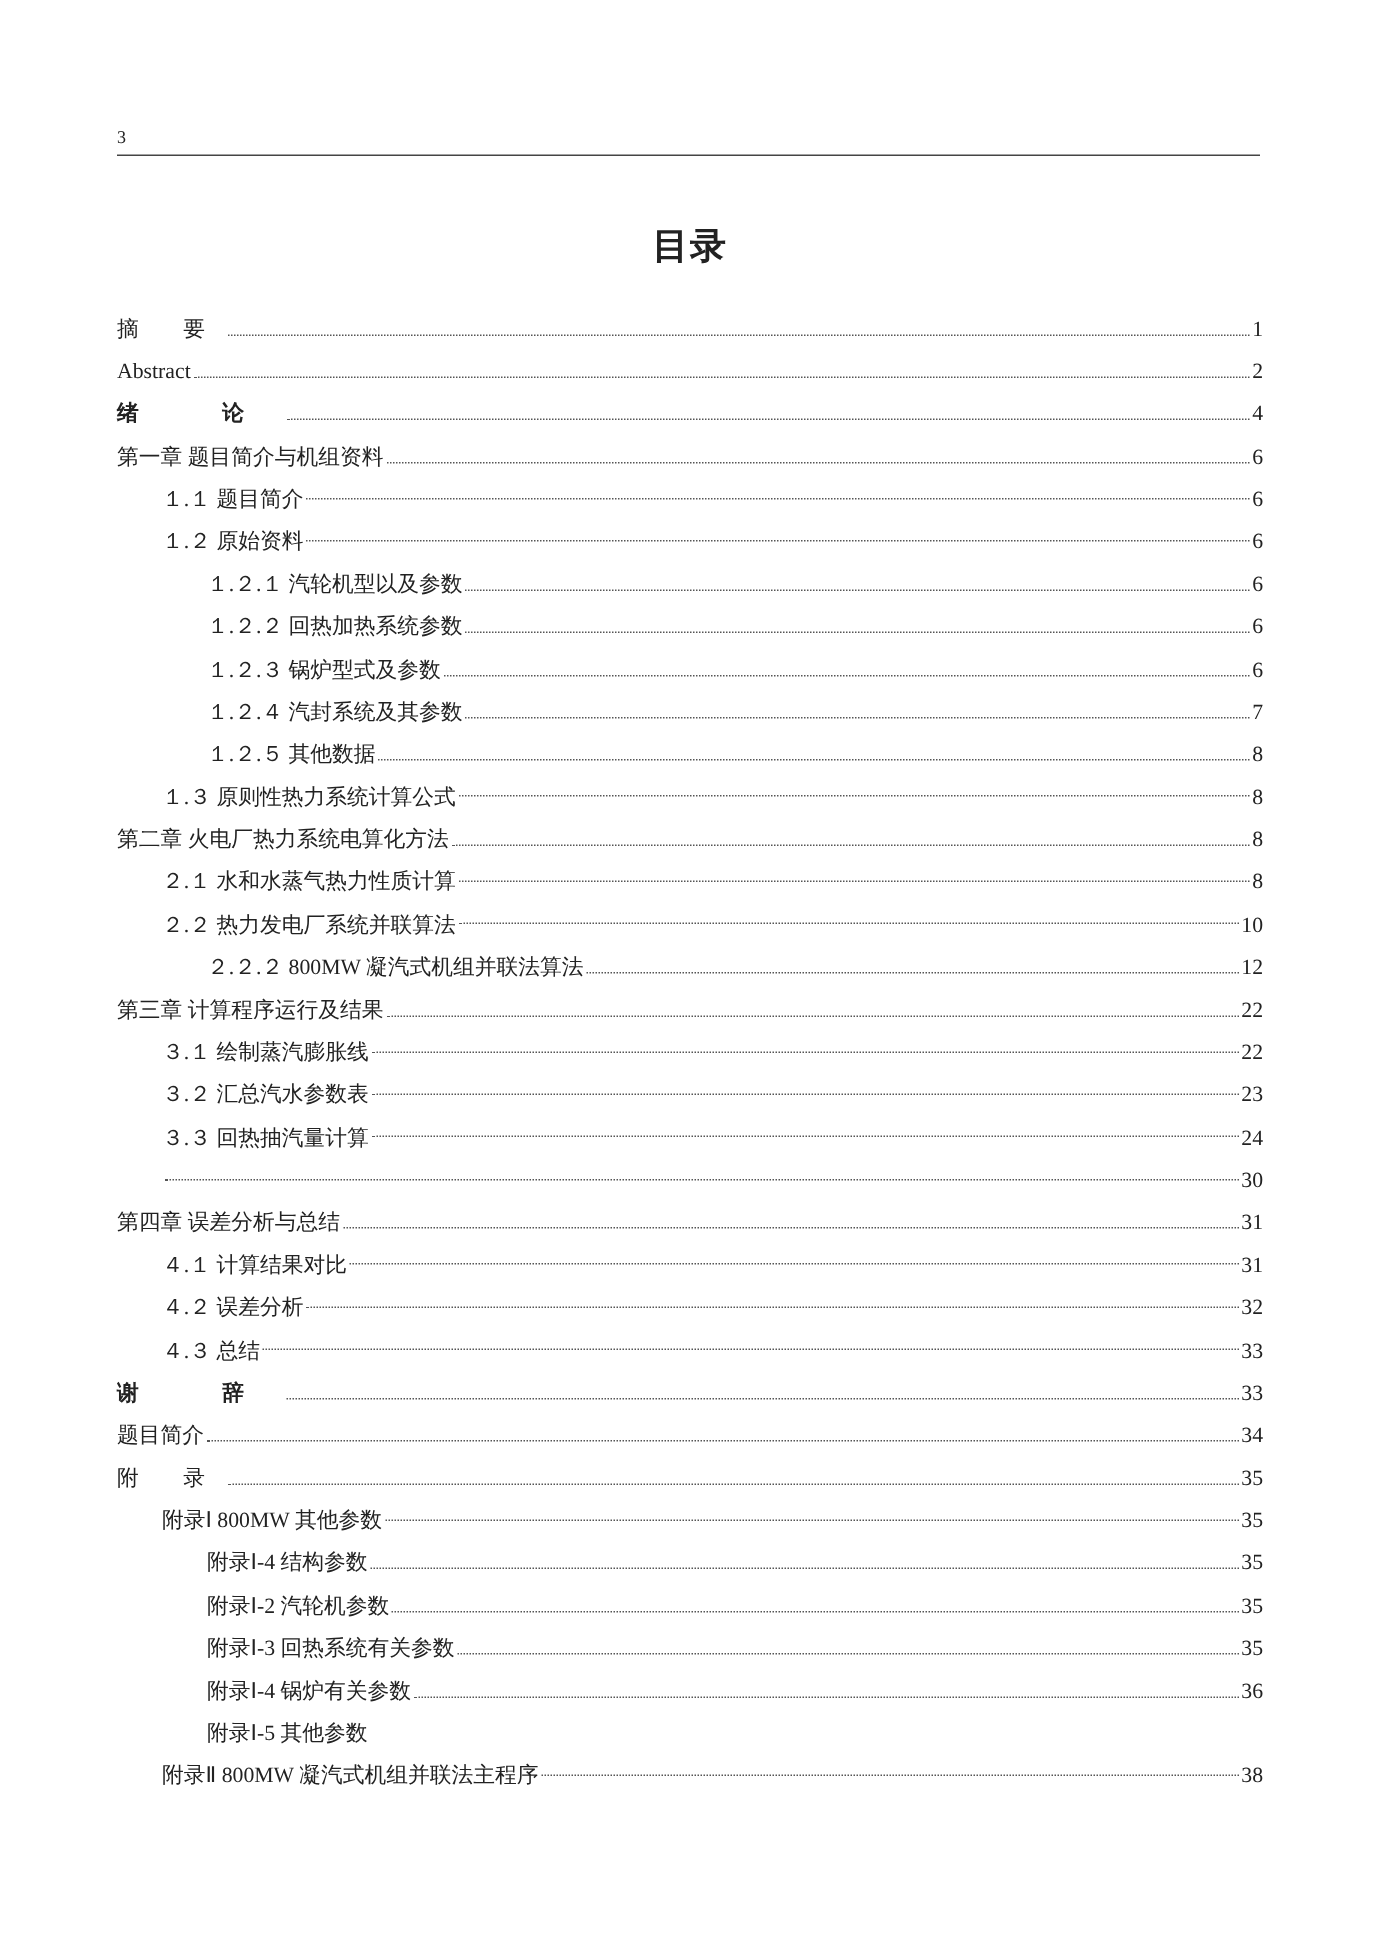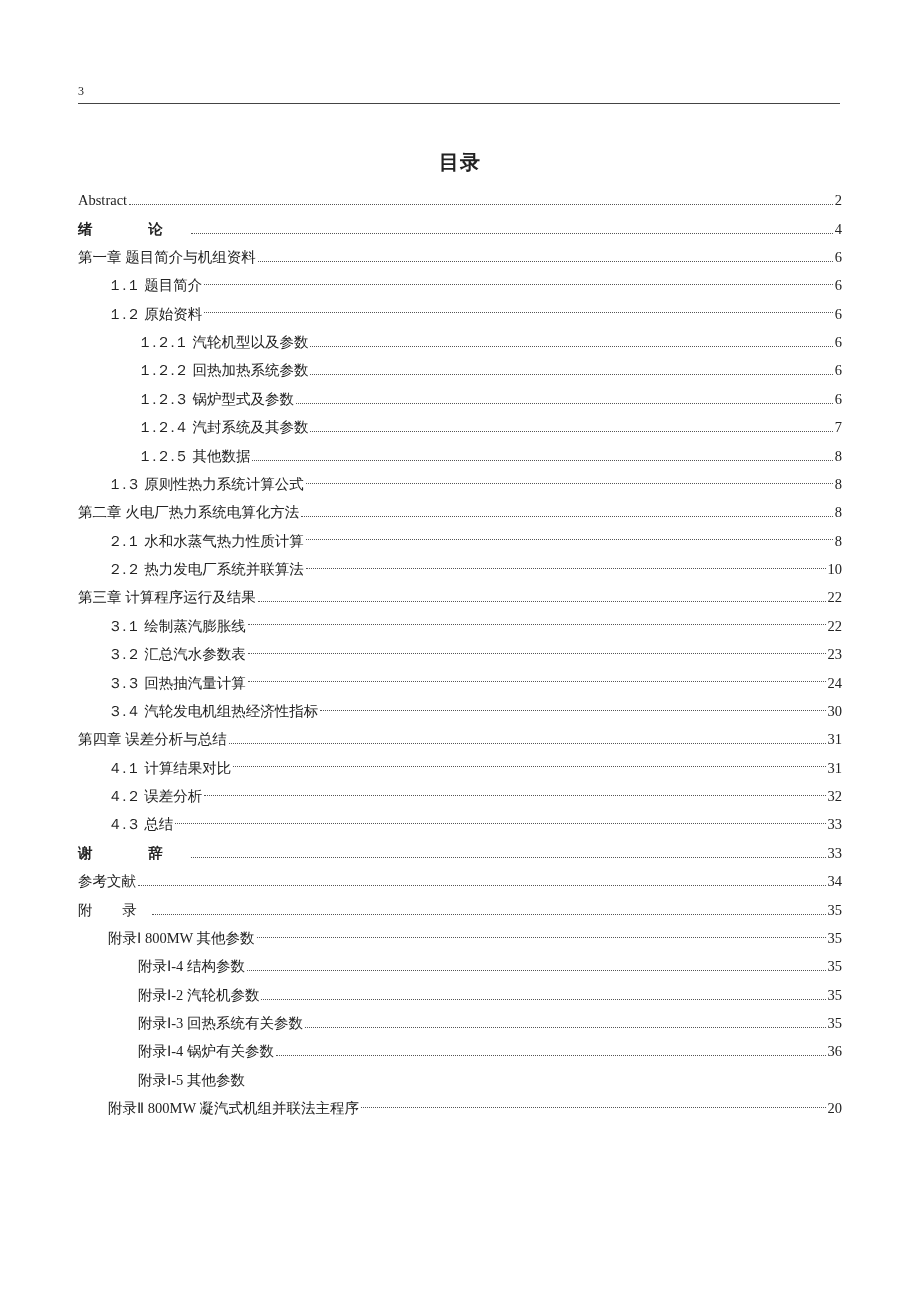--- a/index.html
+++ b/index.html
@@ -19,23 +19,23 @@
       font-size: 12px;
       padding-bottom: 2px;
     }
     .rule {
       border-top: 1.2px solid #444;
       margin-bottom: 42px;
       width: 762px;
     }
     .toc-title {
       text-align: center;
-      font-size: 20px;
+      font-size: 24px;
       font-weight: bold;
-      margin-bottom: 11px;
+      margin-bottom: 24px;
       letter-spacing: 1px;
     }
     .toc { font-size: 14.5px; color: #222; }
     .toc-row {
       display: flex;
       align-items: baseline;
       margin-bottom: 5.2px;
       white-space: nowrap;
     }
     .toc-label { flex: 0 0 auto; }
@@ -57,20 +57,25 @@
 
 <div class="page">
 
   <div class="page-header">3</div>
   <div class="rule"></div>
 
   <div class="toc-title">目录</div>
 
   <div class="toc" id="toc-container">
       <div class="toc-row L0">
+        <span class="toc-label spaced1">摘 要</span>
+        <span class="dots"></span>
+        <span class="pnum">1</span>
+      </div>
+      <div class="toc-row L0">
         <span class="toc-label">Abstract</span>
         <span class="dots"></span>
         <span class="pnum">2</span>
       </div>
       <div class="toc-row L0">
         <span class="toc-label spaced2">绪   论</span>
         <span class="dots"></span>
         <span class="pnum">4</span>
       </div>
       <div class="toc-row L0">
@@ -126,20 +131,25 @@
       <div class="toc-row L1">
         <span class="toc-label">２.１ 水和水蒸气热力性质计算</span>
         <span class="dots"></span>
         <span class="pnum">8</span>
       </div>
       <div class="toc-row L1">
         <span class="toc-label">２.２ 热力发电厂系统并联算法</span>
         <span class="dots"></span>
         <span class="pnum">10</span>
       </div>
+      <div class="toc-row L2">
+        <span class="toc-label">２.２.２ 800MW 凝汽式机组并联法算法</span>
+        <span class="dots"></span>
+        <span class="pnum">12</span>
+      </div>
       <div class="toc-row L0">
         <span class="toc-label">第三章   计算程序运行及结果</span>
         <span class="dots"></span>
         <span class="pnum">22</span>
       </div>
       <div class="toc-row L1">
         <span class="toc-label">３.１ 绘制蒸汽膨胀线</span>
         <span class="dots"></span>
         <span class="pnum">22</span>
       </div>
@@ -147,21 +157,20 @@
         <span class="toc-label">３.２ 汇总汽水参数表</span>
         <span class="dots"></span>
         <span class="pnum">23</span>
       </div>
       <div class="toc-row L1">
         <span class="toc-label">３.３ 回热抽汽量计算</span>
         <span class="dots"></span>
         <span class="pnum">24</span>
       </div>
       <div class="toc-row L1">
-        <span class="toc-label">３.４ 汽轮发电机组热经济性指标</span>
         <span class="dots"></span>
         <span class="pnum">30</span>
       </div>
       <div class="toc-row L0">
         <span class="toc-label">第四章   误差分析与总结</span>
         <span class="dots"></span>
         <span class="pnum">31</span>
       </div>
       <div class="toc-row L1">
         <span class="toc-label">４.１ 计算结果对比</span>
@@ -177,21 +186,21 @@
         <span class="toc-label">４.３ 总结</span>
         <span class="dots"></span>
         <span class="pnum">33</span>
       </div>
       <div class="toc-row L0">
         <span class="toc-label spaced2">谢   辞</span>
         <span class="dots"></span>
         <span class="pnum">33</span>
       </div>
       <div class="toc-row L0">
-        <span class="toc-label">参考文献</span>
+        <span class="toc-label">题目简介</span>
         <span class="dots"></span>
         <span class="pnum">34</span>
       </div>
       <div class="toc-row L0">
         <span class="toc-label spaced1">附 录</span>
         <span class="dots"></span>
         <span class="pnum">35</span>
       </div>
       <div class="toc-row L1">
         <span class="toc-label">附录Ⅰ  800MW 其他参数</span>
@@ -217,17 +226,17 @@
         <span class="toc-label">附录Ⅰ-4  锅炉有关参数</span>
         <span class="dots"></span>
         <span class="pnum">36</span>
       </div>
       <div class="toc-row L2">
         <span class="toc-label">附录Ⅰ-5  其他参数</span>
       </div>
       <div class="toc-row L1">
         <span class="toc-label">附录Ⅱ  800MW 凝汽式机组并联法主程序</span>
         <span class="dots"></span>
-        <span class="pnum">20</span>
+        <span class="pnum">38</span>
       </div>
     </div>
 
 </div>
 
 </body></html>

